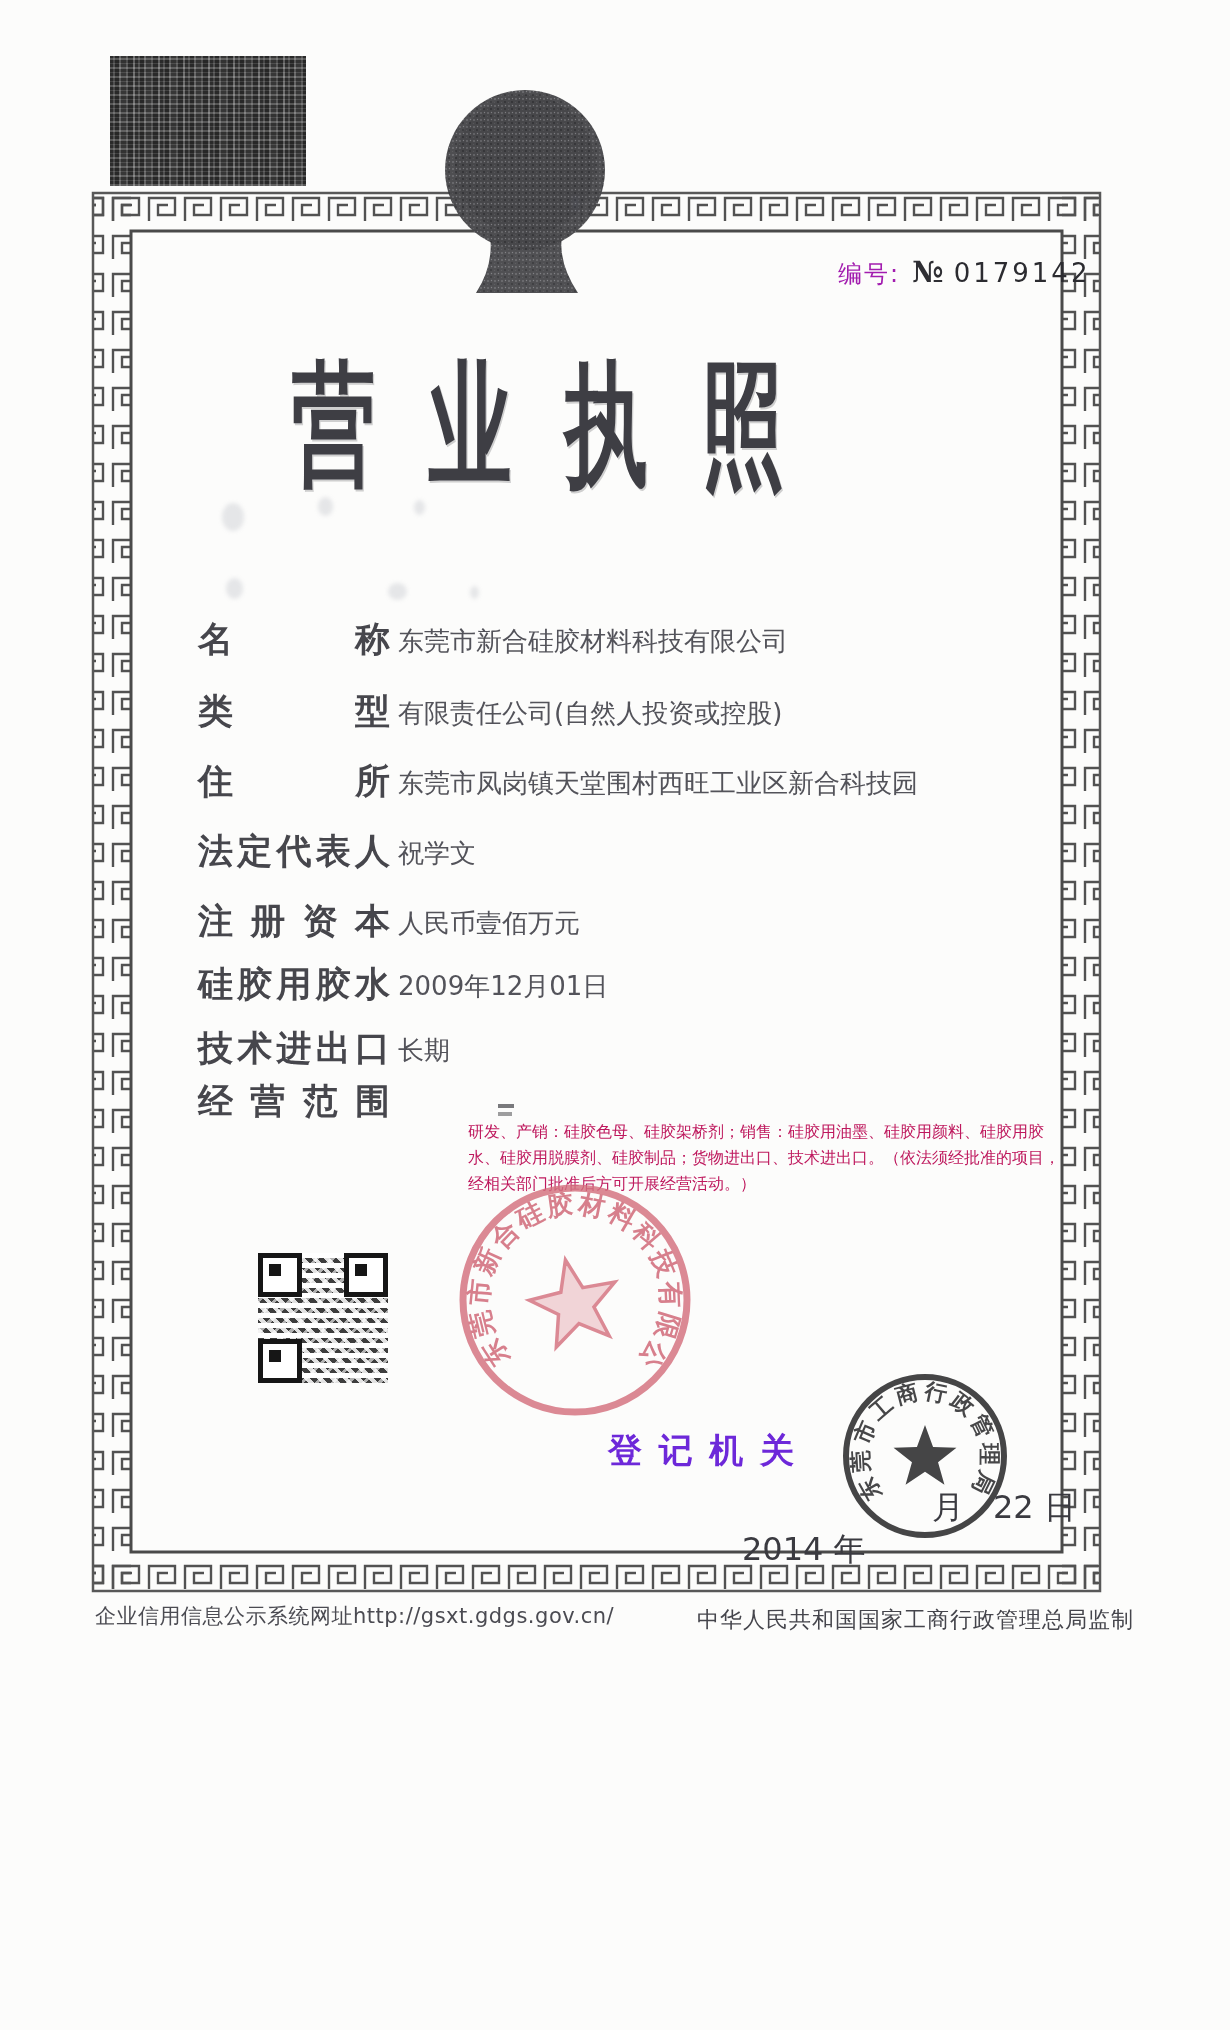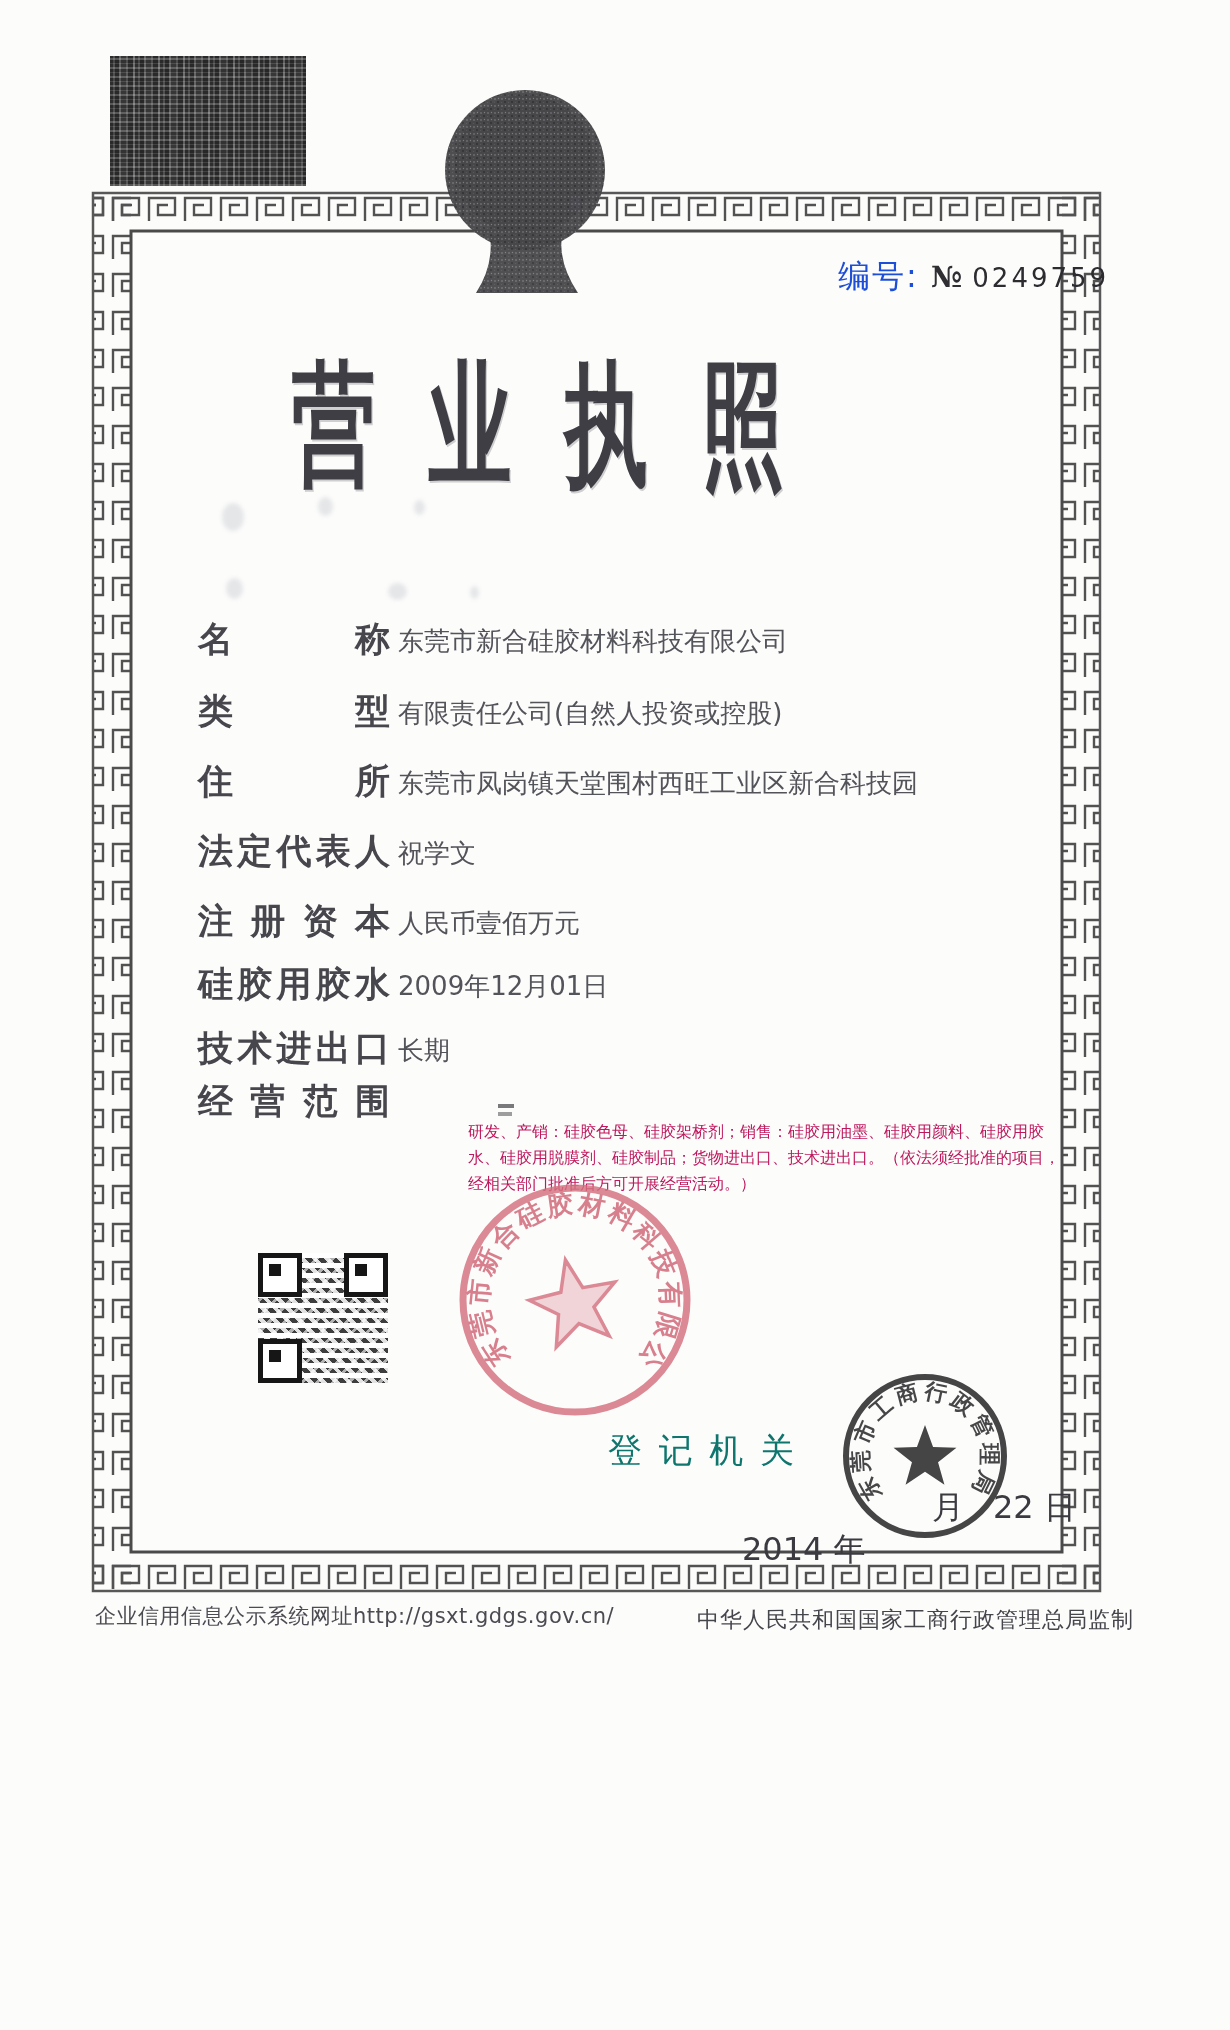--- a/index.html
+++ b/index.html
@@ -23,21 +23,21 @@
     opacity:.92;
   }
   .barcode::after{
     content:"";position:absolute;inset:0;
     background:
       repeating-linear-gradient(0deg, rgba(255,255,255,.22) 0 2px, rgba(0,0,0,0) 2px 5px, rgba(255,255,255,.12) 5px 6px, rgba(0,0,0,.18) 6px 9px);
   }
 
   
   .serial{left:838px;top:255px;white-space:nowrap;color:#2e2e33;}
-  .serial .lbl{font-size:32px;letter-spacing:2px;color:#1d4ed8;}
+  .serial .lbl{font-size:24px;letter-spacing:2px;color:#a21caf;}
   .serial .numero{font-family:"DejaVu Serif",serif;font-weight:bold;font-size:29px;margin-left:12px;}
   .serial .digits{font-size:26px;letter-spacing:3px;margin-left:10px;color:#2b2b30;}
 
   
   .title{
     left:292px;top:336px;
     font-size:134px;font-weight:900;letter-spacing:86px;white-space:nowrap;
     transform:scaleX(0.62);transform-origin:left top;
     color:#3e3e44;text-shadow:2px 2px 0 rgba(70,70,75,.25);
   }
@@ -77,21 +77,21 @@
       repeating-linear-gradient(90deg, #2a2a2a 0 5px, #ffffff 5px 10px);
     opacity:.9;
   }
   .qr .finder{position:absolute;width:34px;height:34px;border:5px solid #161616;background:#fff;}
   .qr .finder>div{position:absolute;left:6px;top:6px;width:12px;height:12px;background:#161616;}
   .qr .f-tl{left:0;top:0;}
   .qr .f-tr{right:0;top:0;}
   .qr .f-bl{left:0;bottom:0;}
 
   
-  .registrar{left:608px;top:1428px;width:186px;font-size:34px;font-weight:400;color:#0f766e;
+  .registrar{left:608px;top:1428px;width:186px;font-size:34px;font-weight:700;color:#6d28d9;
     text-align:justify;text-align-last:justify;}
   .dateline{color:#3a3a40;font-size:32px;white-space:nowrap;}
   .d-year{left:742px;top:1528px;}
   .d-month{left:932px;top:1486px;}
   .d-day{left:993px;top:1486px;}
 
   
   .footer-left{left:95px;top:1602px;font-size:21px;color:#4b4b52;letter-spacing:.5px;}
   .footer-right{left:697px;top:1605px;font-size:22px;color:#45454c;letter-spacing:1px;}
 
@@ -132,21 +132,21 @@
 
   <svg class="abs" style="left:430px;top:55px;" width="200" height="245" viewBox="0 0 200 245">
     <circle cx="95" cy="115" r="80" fill="url(#speckle)" opacity="0.96"></circle>
     <circle cx="95" cy="110" r="70" fill="url(#speckle)"></circle>
     <path d="M60 180 Q64 210 46 238 L148 238 Q128 208 132 180 Z" fill="url(#speckle)" opacity="0.95"></path>
   </svg>
 
   <div class="abs barcode"></div>
 
   <div class="abs serial">
-    <span class="lbl">编号:</span><span class="numero">№</span><span class="digits">0249759</span>
+    <span class="lbl">编号:</span><span class="numero">№</span><span class="digits">0179142</span>
   </div>
 
   <div class="abs title">营业执照</div>
 
 
   <div class="abs fields">
     <div class="row" style="top:616px;">
       <div class="f-label">名称</div>
       <div class="f-value">东莞市新合硅胶材料科技有限公司</div>
     </div>

